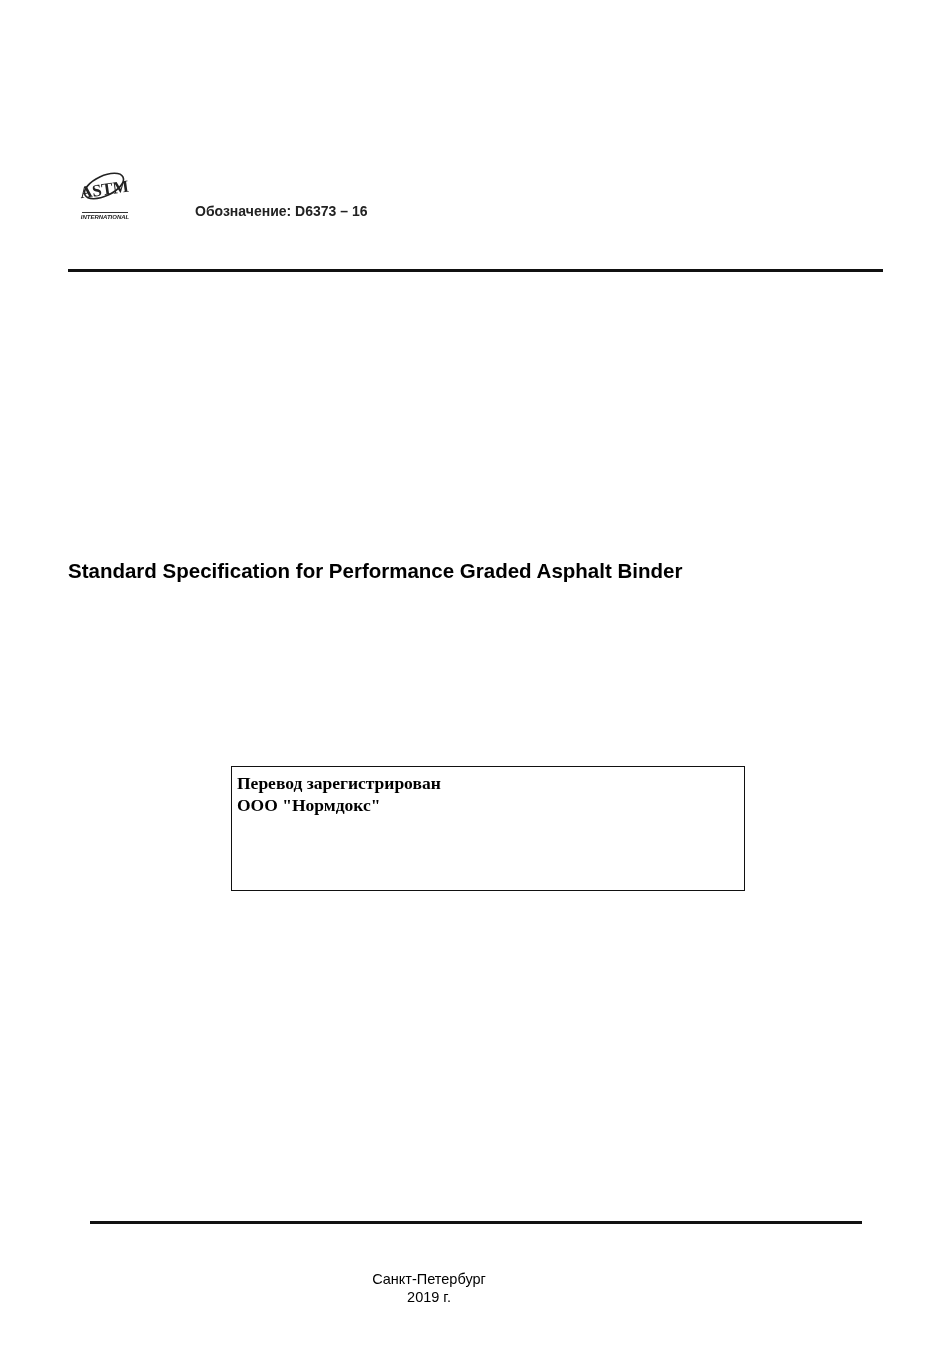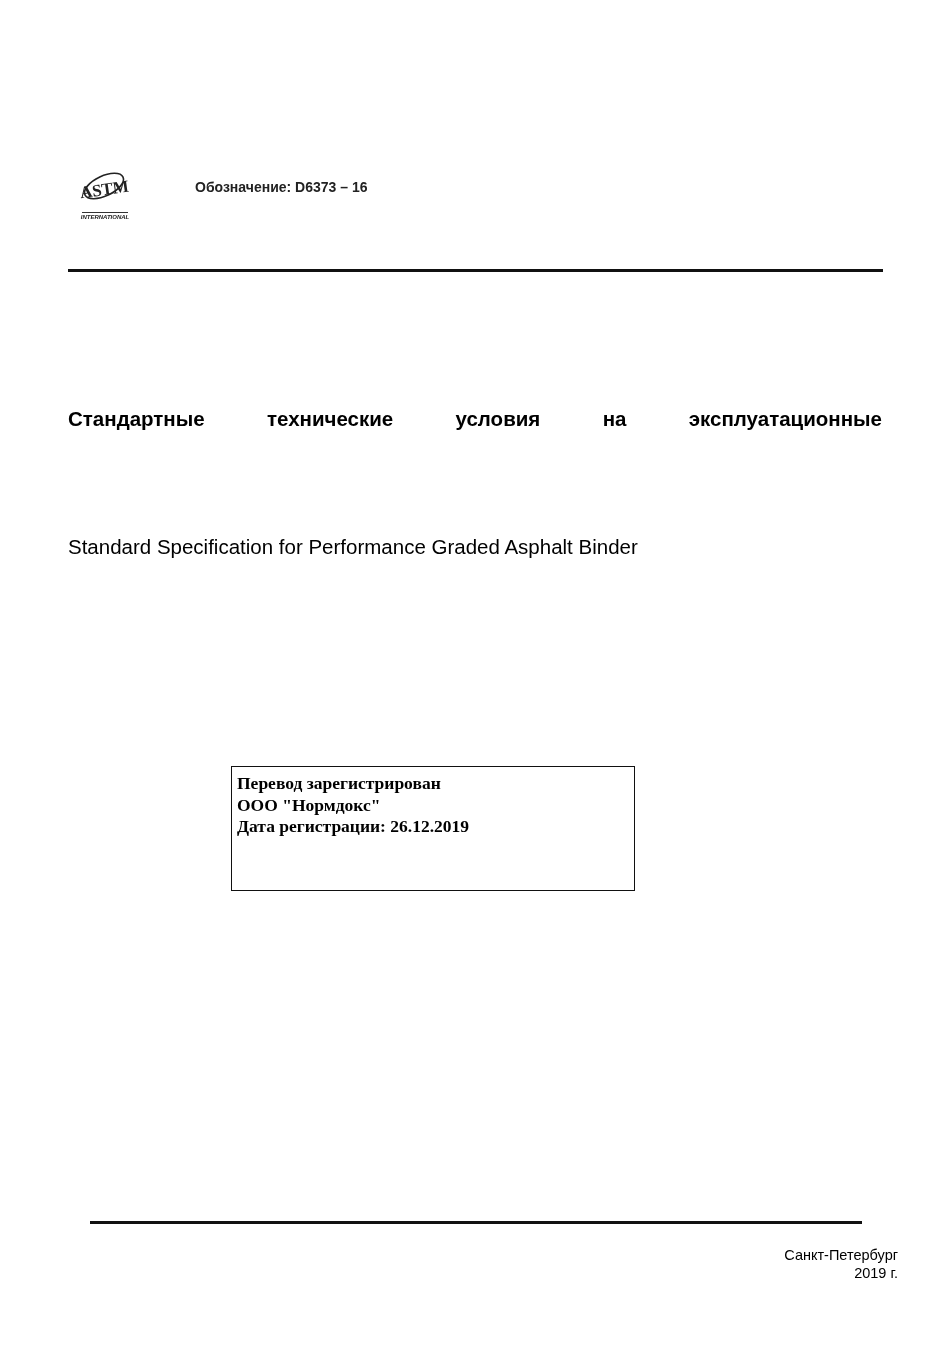--- a/index.html
+++ b/index.html
@@ -1,62 +1,60 @@
 <!DOCTYPE html>
 <html><head>
   <meta charset="utf-8">
   <style>
     html, body { margin: 0; padding: 0; background: #ffffff; }
     body { width: 950px; height: 1345px; position: relative; overflow: hidden; color: #000; }
-    .sans { font-family: "Liberation Sans", "DejaVu Sans", sans-serif; }
+    .sans { font-family: "Liberation Sans", "DejaVu Sans", sans-serif; margin-top: 24px; }
     .serif { font-family: "Liberation Serif", "DejaVu Serif", serif; }
 
     .logo { position: absolute; left: 80px; top: 165px; width: 50px; height: 58px; }
     .designation { position: absolute; left: 195px; top: 179px; font-size: 14px; font-weight: bold; color: #222; }
 
     .rule-top { position: absolute; left: 68px; top: 269px; width: 815px; height: 3px; background: #111; }
     .rule-bottom { position: absolute; left: 90px; top: 1221px; width: 772px; height: 3px; background: #111; }
 
     .title-ru { position: absolute; left: 68px; top: 405px; width: 814px; font-size: 20.5px; font-weight: bold; line-height: 27px; text-align: justify; text-align-last: left; }
     .title-ru .l1 { display: block; text-align: justify; text-align-last: justify; }
     .title-ru .l2 { display: block; }
 
-    .title-en { position: absolute; left: 68px; top: 535px; font-size: 20.5px; font-weight: normal; }
+    .title-en { position: absolute; left: 68px; top: 535px; font-size: 20.5px; font-weight: bold; }
 
-    .reg-box { position: absolute; left: 231px; top: 766px; width: 404px; height: 125px; border: 1.5px solid #111; box-sizing: border-box; padding: 6px 5px; }
+    .reg-box { position: absolute; left: 231px; top: 766px; width: 514px; height: 125px; border: 1.5px solid #111; box-sizing: border-box; padding: 6px 5px; }
     .reg-line { font-size: 17.5px; font-weight: bold; line-height: 21.7px; white-space: nowrap; }
 
-    .footer { position: absolute; left: 0; width: 858px; text-align: right; font-size: 14.5px; line-height: 17px; padding-left: 40px; }
+    .footer { position: absolute; left: 0; width: 858px; text-align: center; font-size: 14.5px; line-height: 17px; }
     .footer.city { top: 1247px; }
     .footer.year { top: 1265px; }
   </style>
 </head>
 <body>
 
 <div class="logo">
   <svg width="50" height="58" viewBox="0 0 50 58">
     <ellipse cx="24" cy="21" rx="21" ry="10" fill="none" stroke="#222" stroke-width="1.6" transform="rotate(-25 24 21)"></ellipse>
     <text x="24" y="30" font-family="Liberation Serif, serif" font-size="17" font-weight="bold" text-anchor="middle" fill="#222" transform="rotate(-8 24 22)">ASTM</text>
     <rect x="2" y="47" width="46" height="1" fill="#333"></rect>
     <text x="25" y="54" font-family="Liberation Sans, sans-serif" font-size="6" font-weight="bold" font-style="italic" text-anchor="middle" fill="#222">INTERNATIONAL</text>
   </svg>
 </div>
 
 <div class="designation sans">Обозначение: D6373 – 16</div>
 
 <div class="rule-top"></div>
 
 <div class="title-ru sans">
-  <span class="l1">Стандартные технические условия на эксплуатационные</span>
 </div>
 
 <div class="title-en sans">Standard Specification for Performance Graded Asphalt Binder</div>
 
 <div class="reg-box serif">
   <div class="reg-line">Перевод зарегистрирован</div>
   <div class="reg-line">ООО "Нормдокс"</div>
-  <div class="reg-line">Дата регистрации: 26.12.2019</div>
 </div>
 
 <div class="rule-bottom"></div>
 
 <div class="footer city sans">Санкт-Петербург</div>
 <div class="footer year sans">2019 г.</div>
 
 </body></html>

